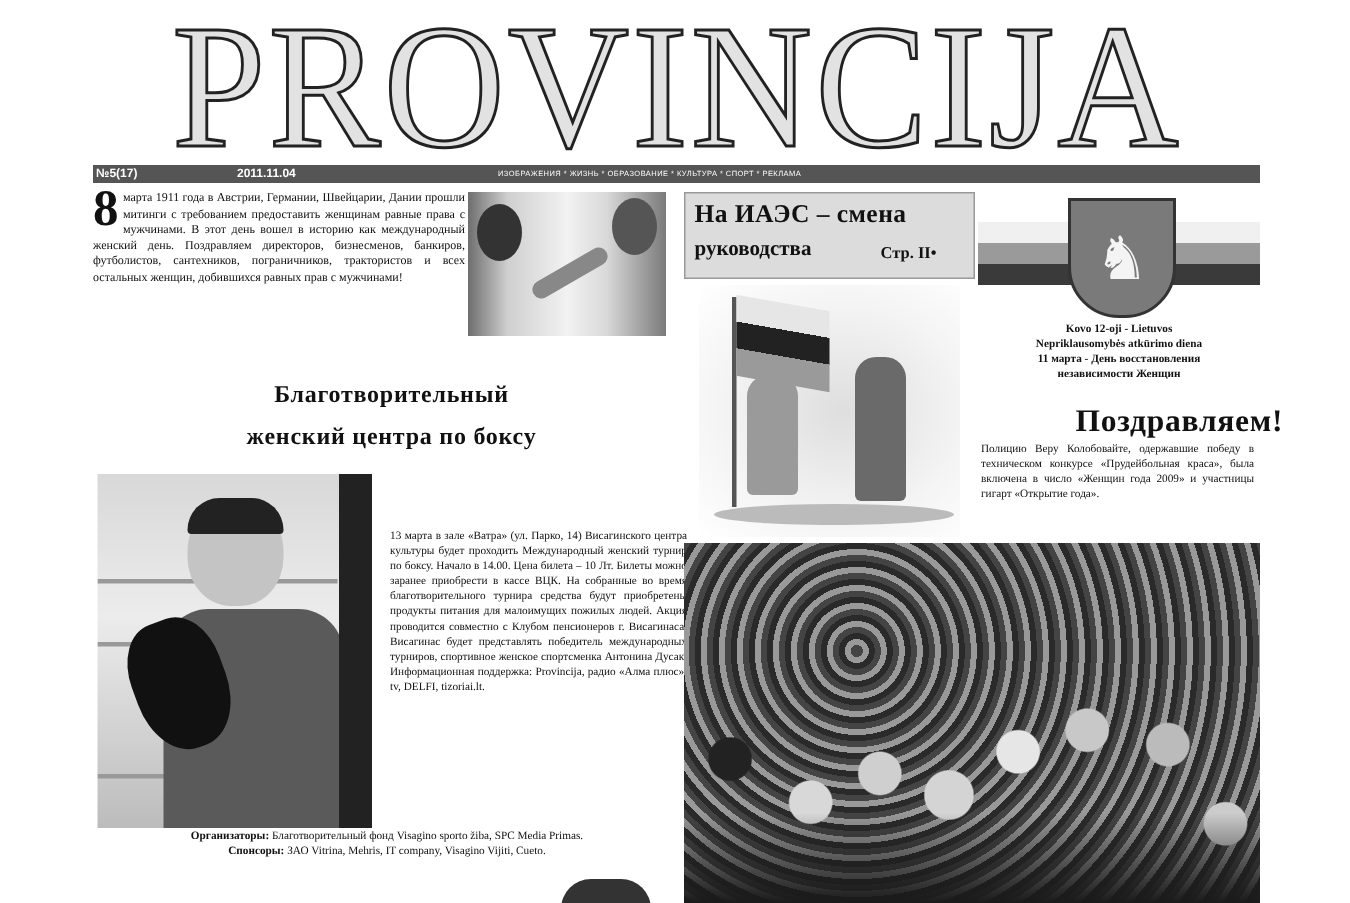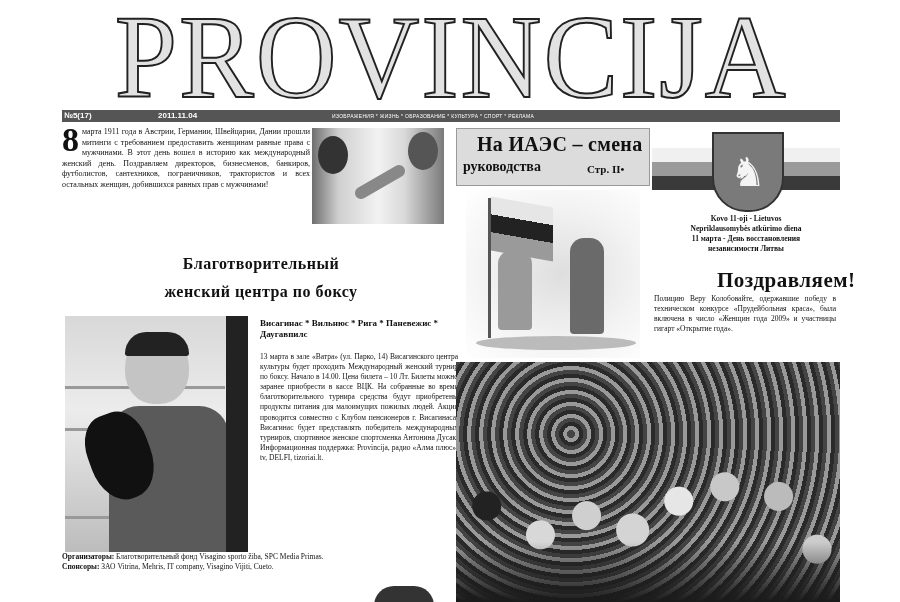--- a/index.html
+++ b/index.html
@@ -11,21 +11,21 @@
   .strip .issue { position:absolute; left:2px; top:0; font-weight:bold; }
   .strip .date { position:absolute; left:96px; top:0; font-weight:bold; }
   .strip .sections { position:absolute; left:270px; top:0; font-size:5px; letter-spacing:0.3px; }
   .lead { position:absolute; left:0; top:127px; width:248px; font-size:8px; line-height:10.5px; text-align:justify; }
   .lead .bignum { float:left; font-size:34px; line-height:30px; font-weight:bold; margin-right:3px; margin-top:-2px; }
   .photo-arm { position:absolute; left:250px; top:128px; width:132px; height:96px; background:linear-gradient(90deg,#6e6e6e 0%,#cfcfcf 20%,#f2f2f2 50%,#d9d9d9 70%,#7a7a7a 100%); overflow:hidden; }
   .photo-arm .f1 { position:absolute; left:6px; top:8px; width:30px; height:38px; border-radius:50%; background:#333; }
   .photo-arm .f2 { position:absolute; right:6px; top:4px; width:30px; height:38px; border-radius:50%; background:#555; }
   .photo-arm .arms { position:absolute; left:40px; top:48px; width:56px; height:12px; border-radius:6px; background:#888; transform:rotate(-30deg); }
   .promo { position:absolute; left:394px; top:128px; width:192px; height:56px; background:#dcdcdc; border:1px solid #999; }
-  .promo .l1 { position:absolute; left:6px; top:4px; font-size:20px; font-weight:bold; letter-spacing:0.3px;margin-left:14px; }
+  .promo .l1 { position:absolute; left:6px; top:4px; font-size:17px; font-weight:bold; letter-spacing:0.3px; }
   .promo .l2 { position:absolute; left:6px; top:30px; font-size:14px; font-weight:bold; }
   .promo .ref { position:absolute; left:130px; top:34px; font-size:11px; font-weight:bold; }
   .flag { position:absolute; left:590px; top:148px; width:188px; height:42px; }
   .flag .band1 { height:14px; background:#f0f0f0; }
   .flag .band2 { height:14px; background:#9a9a9a; }
   .flag .band3 { height:14px; background:#3a3a3a; }
   .coat { position:absolute; left:650px; top:132px; width:68px; height:76px; background:#7a7a7a; border-radius:0 0 34px 34px; border:2px solid #333; display:flex; align-items:center; justify-content:center; font-size:40px; color:#f4f4f4; }
   .lt-caption { position:absolute; left:590px; top:214px; width:188px; text-align:center; font-size:7.5px; line-height:10px; font-weight:bold; }
   .cartoon { position:absolute; left:404px; top:190px; width:174px; height:168px; background:radial-gradient(ellipse at 55% 50%,#dedede 0%,#f4f4f4 60%,#fff 100%); }
   .cartoon .pole { position:absolute; left:22px; top:8px; width:3px; height:140px; background:#555; }
@@ -38,21 +38,21 @@
   .headline { position:absolute; left:0; top:250px; width:398px; text-align:center; font-size:16px; line-height:28px; font-weight:bold; letter-spacing:0.5px; }
   .photo-boxer { position:absolute; left:3px; top:316px; width:183px; height:236px; background:linear-gradient(180deg,#d8d8d8 0%,#ececec 40%,#bcbcbc 100%); overflow:hidden; }
   .photo-boxer .rope { position:absolute; left:0; width:160px; height:3px; background:#999; }
   .photo-boxer .head { position:absolute; left:60px; top:16px; width:64px; height:72px; border-radius:50% 50% 45% 45%; background:#c4c4c4; }
   .photo-boxer .band { position:absolute; left:60px; top:16px; width:64px; height:24px; border-radius:32px 32px 4px 4px; background:#222; }
   .photo-boxer .body { position:absolute; left:44px; top:90px; width:120px; height:146px; background:#5a5a5a; border-radius:30px 30px 0 0; }
   .photo-boxer .glove { position:absolute; left:24px; top:96px; width:62px; height:88px; background:#111; border-radius:40% 40% 46% 46%; transform:rotate(-20deg); }
   .photo-boxer .post { position:absolute; right:0; top:0; width:22px; height:236px; background:#222; }
   .cities { position:absolute; left:198px; top:318px; width:200px; font-size:9px; line-height:11px; font-weight:bold; }
   .body-text { position:absolute; left:198px; top:352px; width:198px; font-size:7.5px; line-height:10.1px; text-align:justify; }
-  .credits { position:absolute; left:0; top:552px; width:392px; font-size:7.5px; line-height:10px; }
+  .credits { position:absolute; left:0; top:552px; width:392px; font-size:7.5px; line-height:10px;text-align:center; }
   .credits b { font-weight:bold; }
   .bottom-logo { position:absolute; left:312px; top:586px; width:60px; height:20px; border-radius:30px 30px 0 0; background:#333; }
   .photo-crowd { position:absolute; left:394px; top:362px; width:384px; height:240px; overflow:hidden;
      background:
        radial-gradient(circle at 8% 60%,#222 0 14px,transparent 15px),
        radial-gradient(circle at 22% 72%,#d8d8d8 0 14px,transparent 15px),
        radial-gradient(circle at 34% 64%,#cfcfcf 0 14px,transparent 15px),
        radial-gradient(circle at 46% 70%,#d4d4d4 0 16px,transparent 17px),
        radial-gradient(circle at 58% 58%,#e6e6e6 0 14px,transparent 15px),
        radial-gradient(circle at 70% 52%,#c8c8c8 0 14px,transparent 15px),
@@ -95,24 +95,24 @@
   </div>
 
   <div class="flag">
     <div class="band1"></div>
       <div class="band2"></div>
       <div class="band3"></div>
   </div>
   <div class="coat">♞</div>
 
   <div class="lt-caption">
-    <div>Kovo 11-oji - Lietuvos</div>
+    <div>Kovo 12-oji - Lietuvos</div>
     <div>Nepriklausomybės atkūrimo diena</div>
     <div>11 марта - День восстановления</div>
-    <div>независимости Литвы</div>
+    <div>независимости Женщин</div>
   </div>
 
   <div class="cartoon">
     <div class="pole"></div>
     <div class="flagc"></div>
     <div class="man"></div>
     <div class="woman"></div>
     <div class="ground"></div>
   </div>
 
@@ -128,21 +128,20 @@
     <div class="rope" style="top:70px"></div>
     <div class="rope" style="top:112px"></div>
     <div class="rope" style="top:200px"></div>
     <div class="body"></div>
     <div class="head"></div>
     <div class="band"></div>
     <div class="glove"></div>
     <div class="post"></div>
   </div>
 
-  <div class="cities">Висагинас * Вильнюс * Рига * Паневежис * Даугавпилс</div>
   <div class="body-text">13 марта в зале «Ватра» (ул. Парко, 14) Висагинского центра культуры будет проходить Международный женский турнир по боксу. Начало в 14.00. Цена билета – 10 Лт. Билеты можно заранее приобрести в кассе ВЦК. На собранные во время благотворительного турнира средства будут приобретены продукты питания для малоимущих пожилых людей. Акция проводится совместно с Клубом пенсионеров г. Висагинаса. Висагинас будет представлять победитель международных турниров, спортивное женское спортсменка Антонина Дусак. Информационная поддержка: Provincija, радио «Алма плюс», tv, DELFI, tizoriai.lt.</div>
 
   <div class="credits">
     <div><b>Организаторы:</b> <span>Благотворительный фонд Visagino sporto žiba, SPC Media Primas.</span></div>
     <div><b>Спонсоры:</b> <span>ЗАО Vitrina, Mehris, IT company, Visagino Vijiti, Cueto.</span></div>
   </div>
   <div class="bottom-logo"></div>
 
   <div class="photo-crowd">
     <div class="dark"></div>

